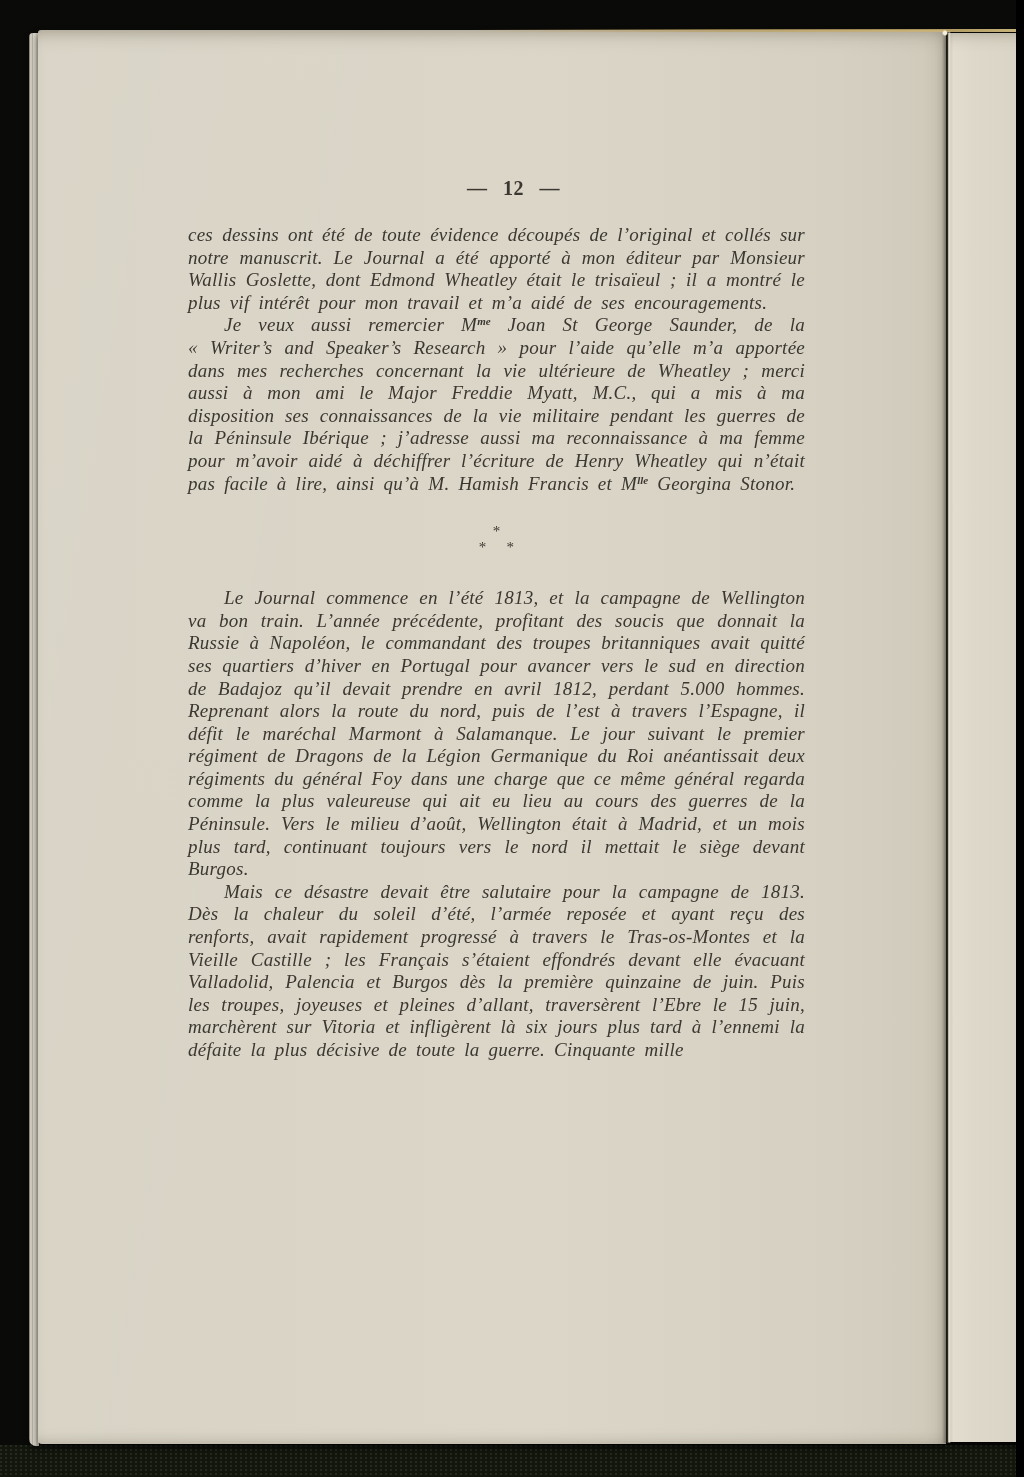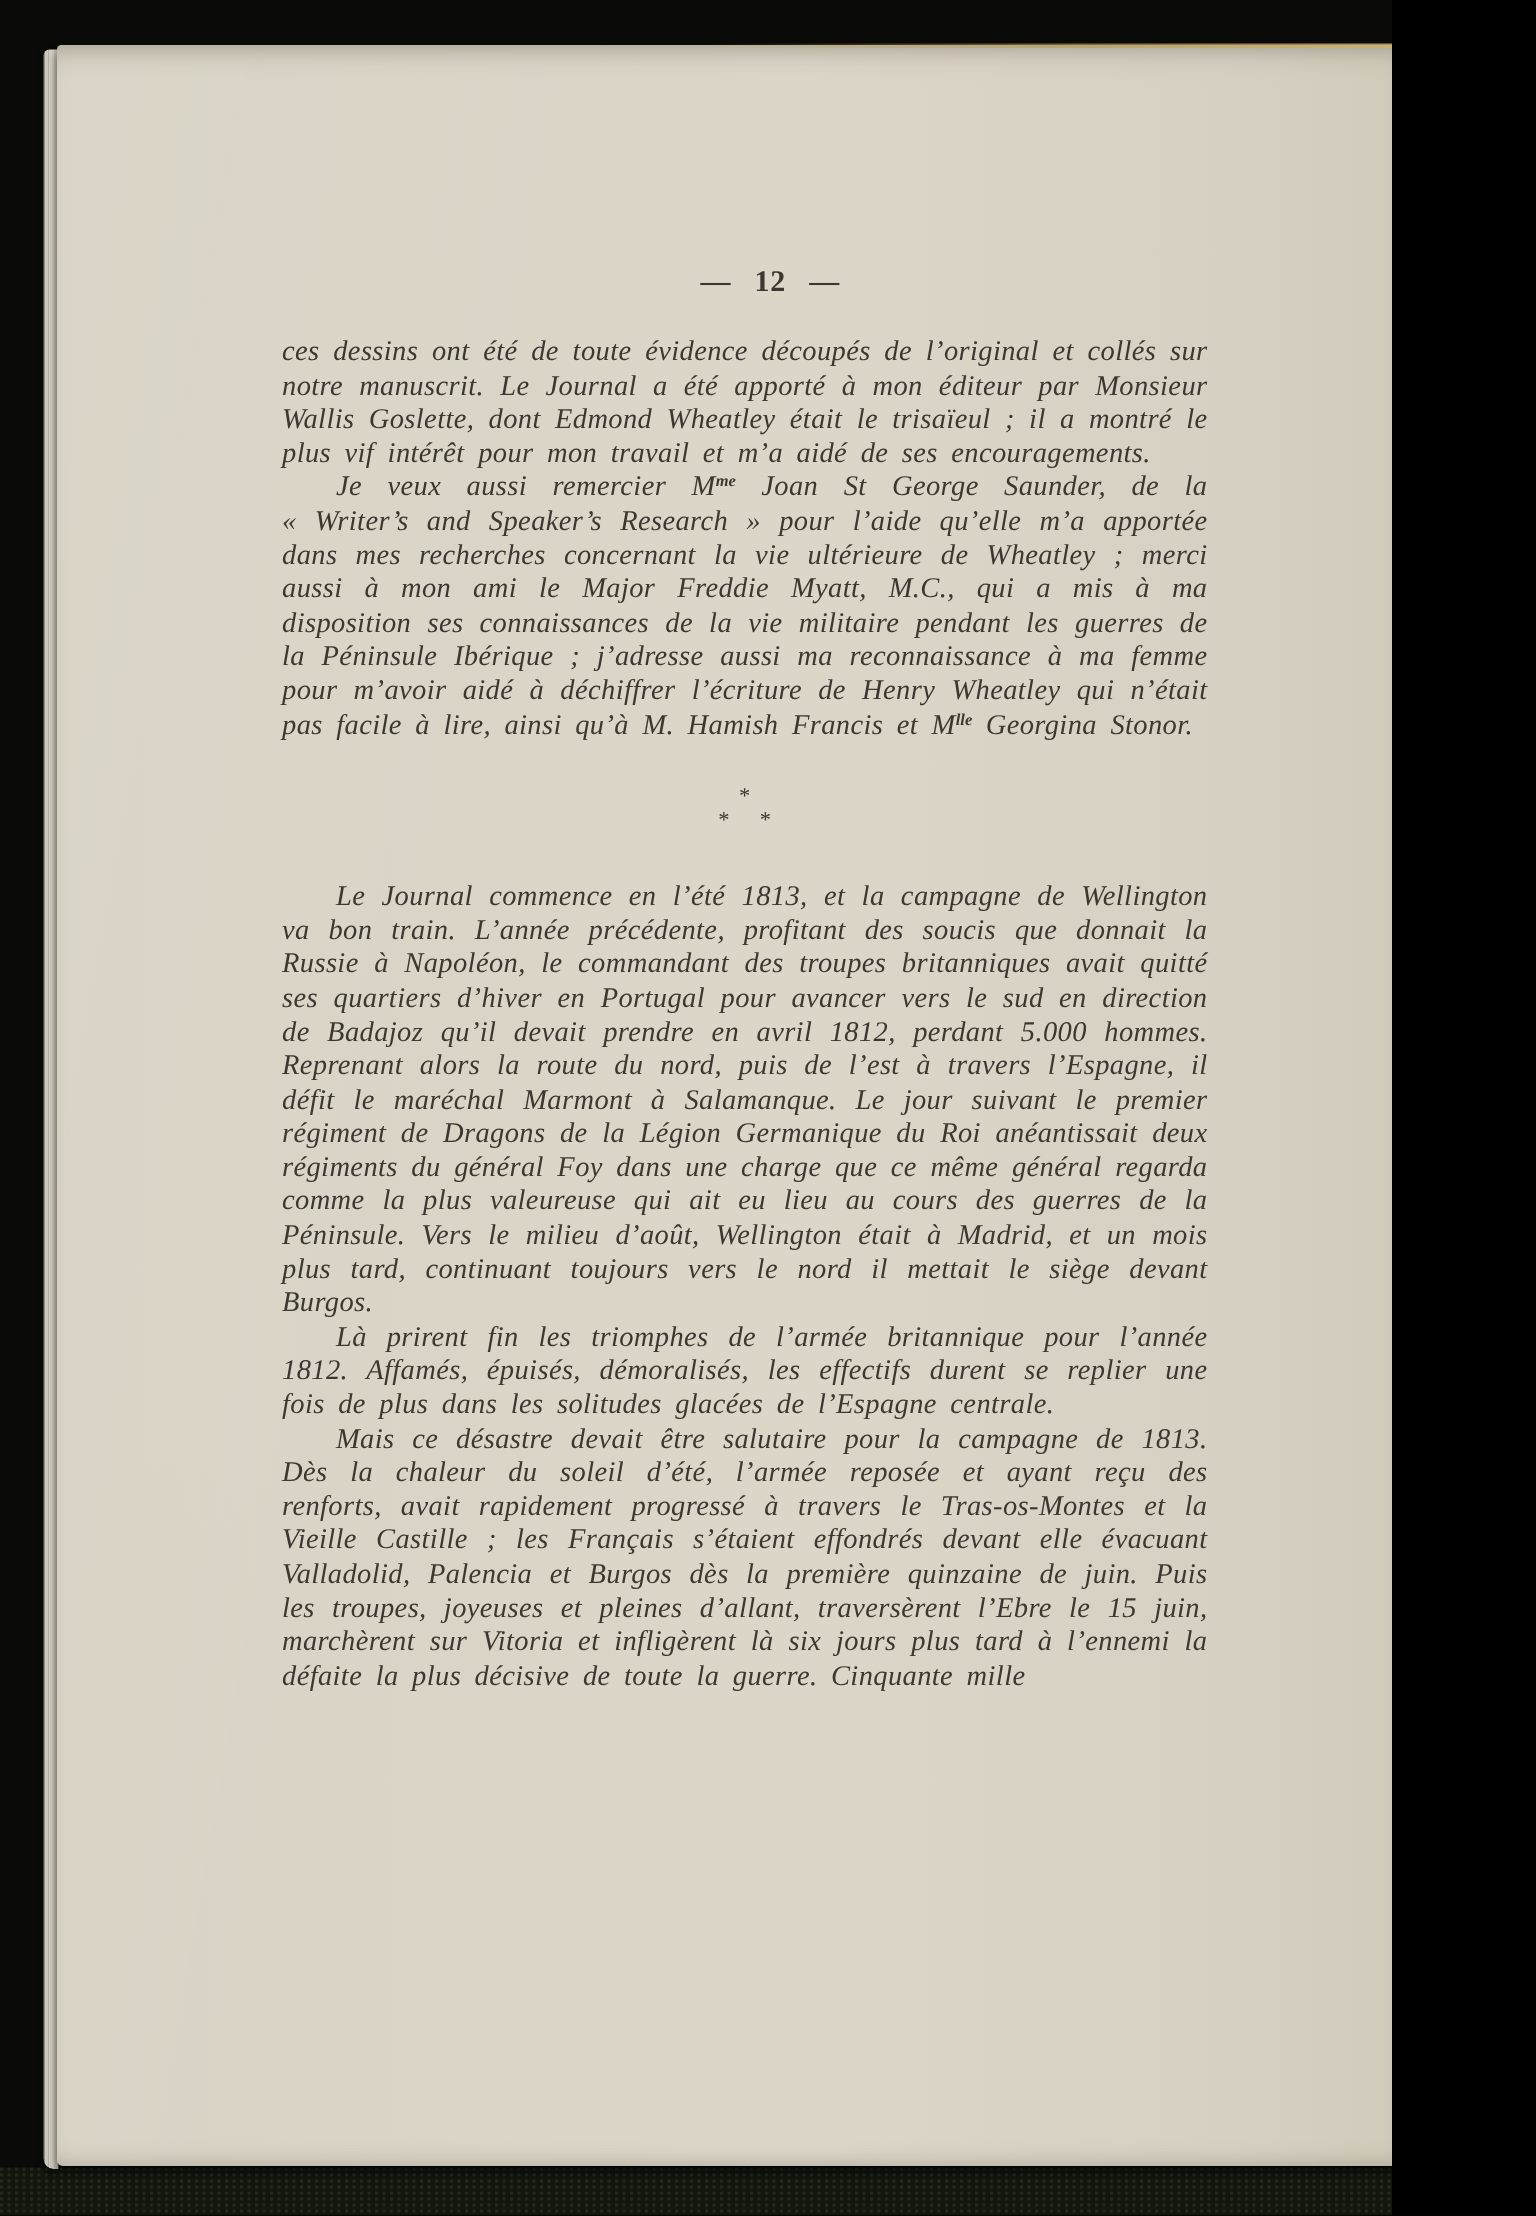--- a/index.html
+++ b/index.html
@@ -1,18 +1,18 @@
 <!DOCTYPE html>
 <html style="--paper: #d8d3c5; --paper-adjacent: #e2ddcf; --ink: #3c3831; --background: #0a0a08;"><head>
 <meta charset="utf-8">
 <style>
   html, body { margin: 0; padding: 0; background: #000; }
   .scene {
     position: relative;
-    width: 928px;
+    width: 1016px;
     height: 1477px;
     overflow: hidden;
     background: var(--background, #0a0a08);
     font-family: "Liberation Serif", "DejaVu Serif", serif;
   }
   
   .floor {
     position: absolute;
     left: 0; top: 1445px;
     width: 1024px; height: 32px;
@@ -135,21 +135,20 @@
       <span>— 12 —</span>
     </div>
     <div class="text-flow">
         <p class="para"><span>ces dessins ont été de toute évidence découpés de l’original et collés sur notre manuscrit. Le Journal a été apporté à mon éditeur par Monsieur Wallis Goslette, dont Edmond Wheatley était le trisaïeul&nbsp;; il a montré le plus vif intérêt pour mon travail et m’a aidé de ses encouragements.</span></p>
         <p class="para indent"><span>Je veux aussi remercier M</span><sup>me</sup><span> Joan St George Saunder, de la «&nbsp;Writer’s and Speaker’s Research&nbsp;» pour l’aide qu’elle m’a apportée dans mes recherches concernant la vie ultérieure de Wheatley&nbsp;; merci aussi à mon ami le Major Freddie Myatt, M.C., qui a mis à ma disposition ses connaissances de la vie militaire pendant les guerres de la Péninsule Ibérique&nbsp;; j’adresse aussi ma reconnaissance à ma femme pour m’avoir aidé à déchiffrer l’écriture de Henry Wheatley qui n’était pas facile à lire, ainsi qu’à M. Hamish Francis et M</span><sup>lle</sup><span> Georgina Stonor.</span></p>
         <div class="asterism">
           <div class="ast-top">*</div>
           <div class="ast-bottom">* *</div>
         </div>
         <p class="para indent"><span>Le Journal commence en l’été 1813, et la campagne de Wellington va bon train. L’année précédente, profitant des soucis que donnait la Russie à Napoléon, le commandant des troupes britanniques avait quitté ses quartiers d’hiver en Portugal pour avancer vers le sud en direction de Badajoz qu’il devait prendre en avril 1812, perdant 5.000 hommes. Reprenant alors la route du nord, puis de l’est à travers l’Espagne, il défit le maréchal Marmont à Salamanque. Le jour suivant le premier régiment de Dragons de la Légion Germanique du Roi anéantissait deux régiments du général Foy dans une charge que ce même général regarda comme la plus valeureuse qui ait eu lieu au cours des guerres de la Péninsule. Vers le milieu d’août, Wellington était à Madrid, et un mois plus tard, continuant toujours vers le nord il mettait le siège devant Burgos.</span></p>
-        <p class="para indent"><span>Là prirent fin les triomphes de l’armée britannique pour l’année 1812. Affamés, épuisés, démoralisés, les effectifs durent se replier une fois de plus dans les solitudes glacées de l’Espagne centrale.</span></p>
         <p class="para indent"><span>Mais ce désastre devait être salutaire pour la campagne de 1813. Dès la chaleur du soleil d’été, l’armée reposée et ayant reçu des renforts, avait rapidement progressé à travers le Tras-os-Montes et la Vieille Castille&nbsp;; les Français s’étaient effondrés devant elle évacuant Valladolid, Palencia et Burgos dès la première quinzaine de juin. Puis les troupes, joyeuses et pleines d’allant, traversèrent l’Ebre le 15 juin, marchèrent sur Vitoria et infligèrent là six jours plus tard à l’ennemi la défaite la plus décisive de toute la guerre. Cinquante mille</span></p>
       </div>
   </div>
 
   <div class="page-adjacent">
     
     
     
   </div>
 

